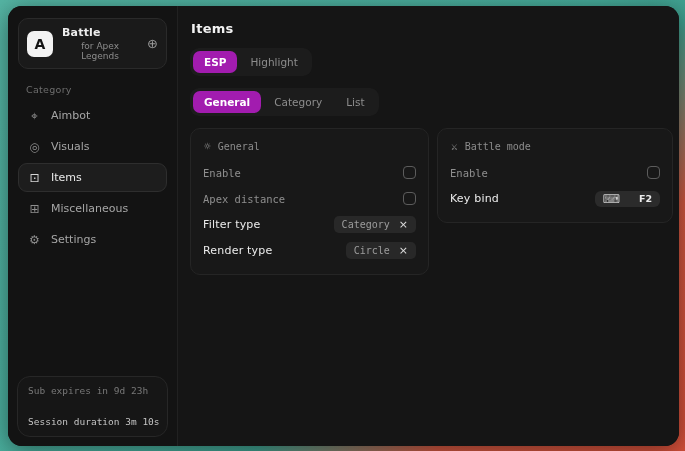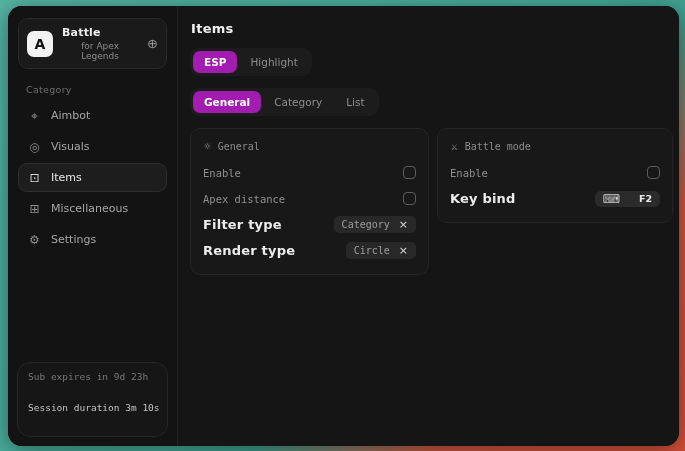--- a/index.html
+++ b/index.html
@@ -20,39 +20,39 @@
   .app-card { display:flex; align-items:center; gap:9px; padding:7px 8px; border:1px solid #2a2a2a; background:#1a1a1a; border-radius:10px; }
   .logo { width:26px; height:26px; background:#f2f2f2; border-radius:7px; color:#121212; font-weight:bold; font-size:14px; display:flex; align-items:center; justify-content:center; flex:none; }
   .app-name { font-size:11px; font-weight:bold; color:#ededed; letter-spacing:.2px; }
   .app-sub { font-size:9px; color:#8d8d8d; margin-top:2px;text-align:center; }
   .target-icon { margin-left:auto; color:#9a9a9a; font-size:13px; line-height:1; }
   .section-label { font-size:9.5px; color:#6d6d6d; margin:15px 0 6px 8px; letter-spacing:.3px; }
   .nav-item { display:flex; align-items:center; gap:10px; padding:7px 9px; border-radius:9px; border:1px solid transparent; color:#a6a6a6; font-size:11px; margin:2px 0; cursor:pointer; }
   .nav-icon { width:13px; text-align:center; font-size:12px; color:#8f8f8f; line-height:1; }
   .nav-item.active { background:#1d1d1d; border-color:#2e2e2e; color:#e9e9e9; }
   .nav-item.active .nav-icon { color:#d6d6d6; }
-  .sidebar-footer { position:absolute; left:9px; right:9px; bottom:9px; border:1px solid #272727; border-radius:13px; padding:8px 10px 23px; font-family:"DejaVu Sans Mono", monospace; background:#161616; }
+  .sidebar-footer { position:absolute; left:9px; right:9px; bottom:9px; border:1px solid #272727; border-radius:13px; padding:8px 10px 9px; font-family:"DejaVu Sans Mono", monospace; background:#161616; }
   .footer-line1 { font-size:9.5px; color:#787878; white-space:nowrap; }
   .footer-line2 { font-size:9.5px; color:#c4c4c4; margin-top:20px; white-space:nowrap; }
   
   .main { flex:1; padding:15px 12px; background:#151515; }
   .page-title { font-size:13px; font-weight:bold; color:#f2f2f2; letter-spacing:.3px; margin-left:1px; }
   .tab-row { margin-top:12px; }
   .tab-group { display:inline-flex; background:#1c1c1c; border-radius:9px; padding:3px; gap:2px; }
   .tab { padding:5px 11px; border-radius:7px; font-size:10.5px; color:#8d8d8d; cursor:pointer; white-space:nowrap; }
   .tab.active { background:#a21caf; color:#ffffff; font-weight:bold; }
   .panels { display:flex; gap:8px; margin-top:12px; align-items:flex-start; }
   .panel { background:#181818; border:1px solid #252525; border-radius:10px; padding:9px 12px 11px; }
   .panel-general { width:239px; }
   .panel-battle { width:236px; }
   .panel-header { display:flex; align-items:center; gap:7px; font-family:"DejaVu Sans Mono", monospace; font-size:10px; color:#8c8c8c; padding:3px 0 7px 1px; }
   .panel-icon { font-size:11px; line-height:1; color:#9a9a9a; }
   .row { display:flex; align-items:center; justify-content:space-between; min-height:25px; margin-top:1px; }
   .lbl-dim { font-family:"DejaVu Sans Mono", monospace; font-size:10.5px; color:#8f8f8f; }
-  .lbl-bright { font-size:13px; font-weight:bold; color:#ececec; letter-spacing:.2px; }
+  .lbl-bright { font-size:11px; font-weight:normal; color:#ececec; letter-spacing:.2px; }
   .checkbox { width:13px; height:13px; border:1.5px solid #5c5c5c; border-radius:4px; background:transparent; cursor:pointer; flex:none; }
   .select-pill { display:flex; align-items:center; gap:9px; background:#282828; border-radius:5px; padding:3px 8px; cursor:pointer; }
   .select-value { font-family:"DejaVu Sans Mono", monospace; font-size:10px; color:#9c9c9c; }
   .clear-x { font-size:11px; color:#dcdcdc; line-height:1; cursor:pointer; }
   .keybind-pill { display:flex; align-items:center; gap:5px; background:#2b2b2b; border-radius:6px; padding:2px 8px; cursor:pointer; }
   .key-icon { font-size:12px; color:#d0d0d0; line-height:1; }
   .key-label { font-size:9.5px; font-weight:bold; color:#eaeaea;margin-left:14px; }
 </style>
 </head>
 <body>

